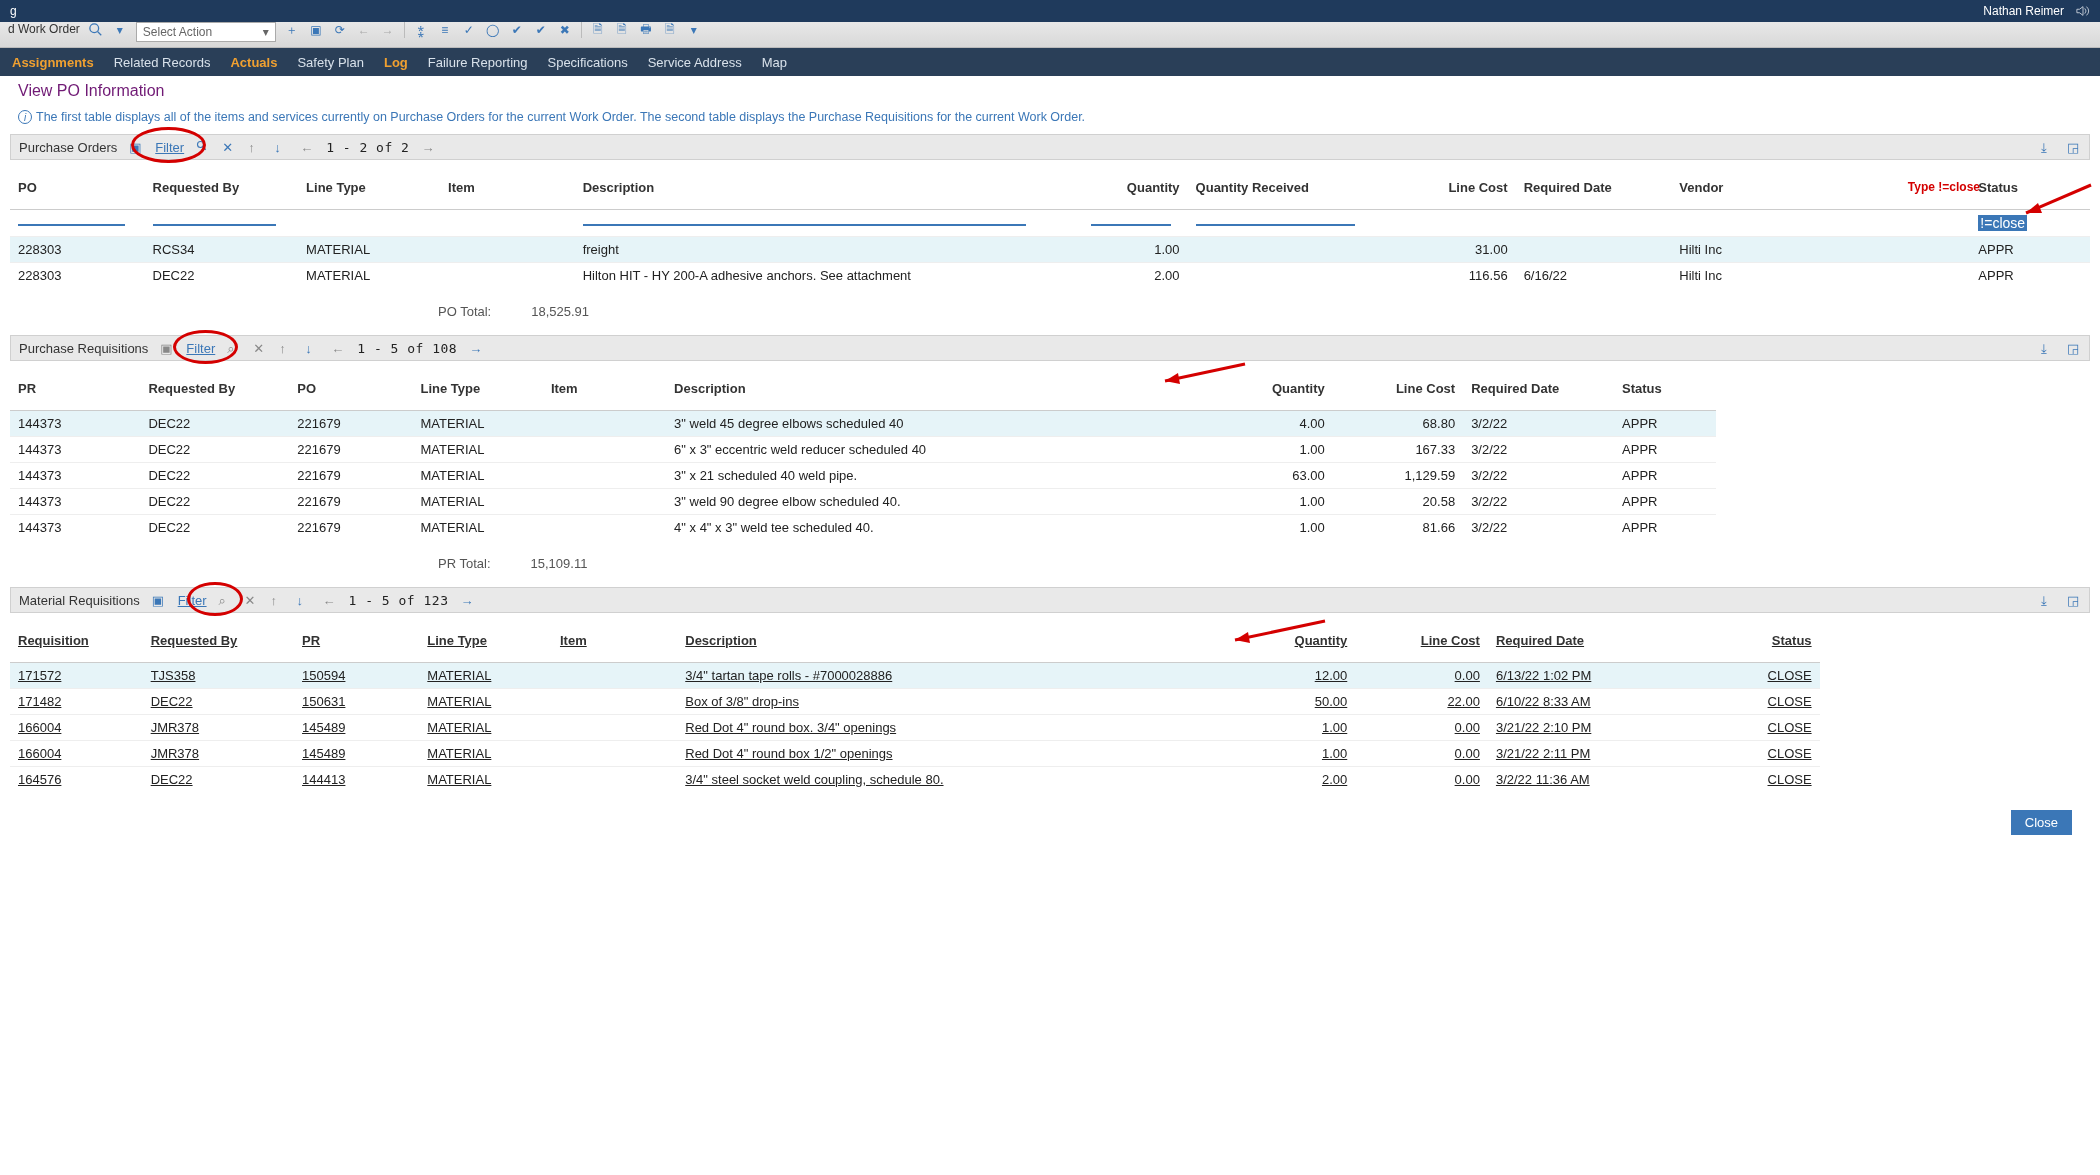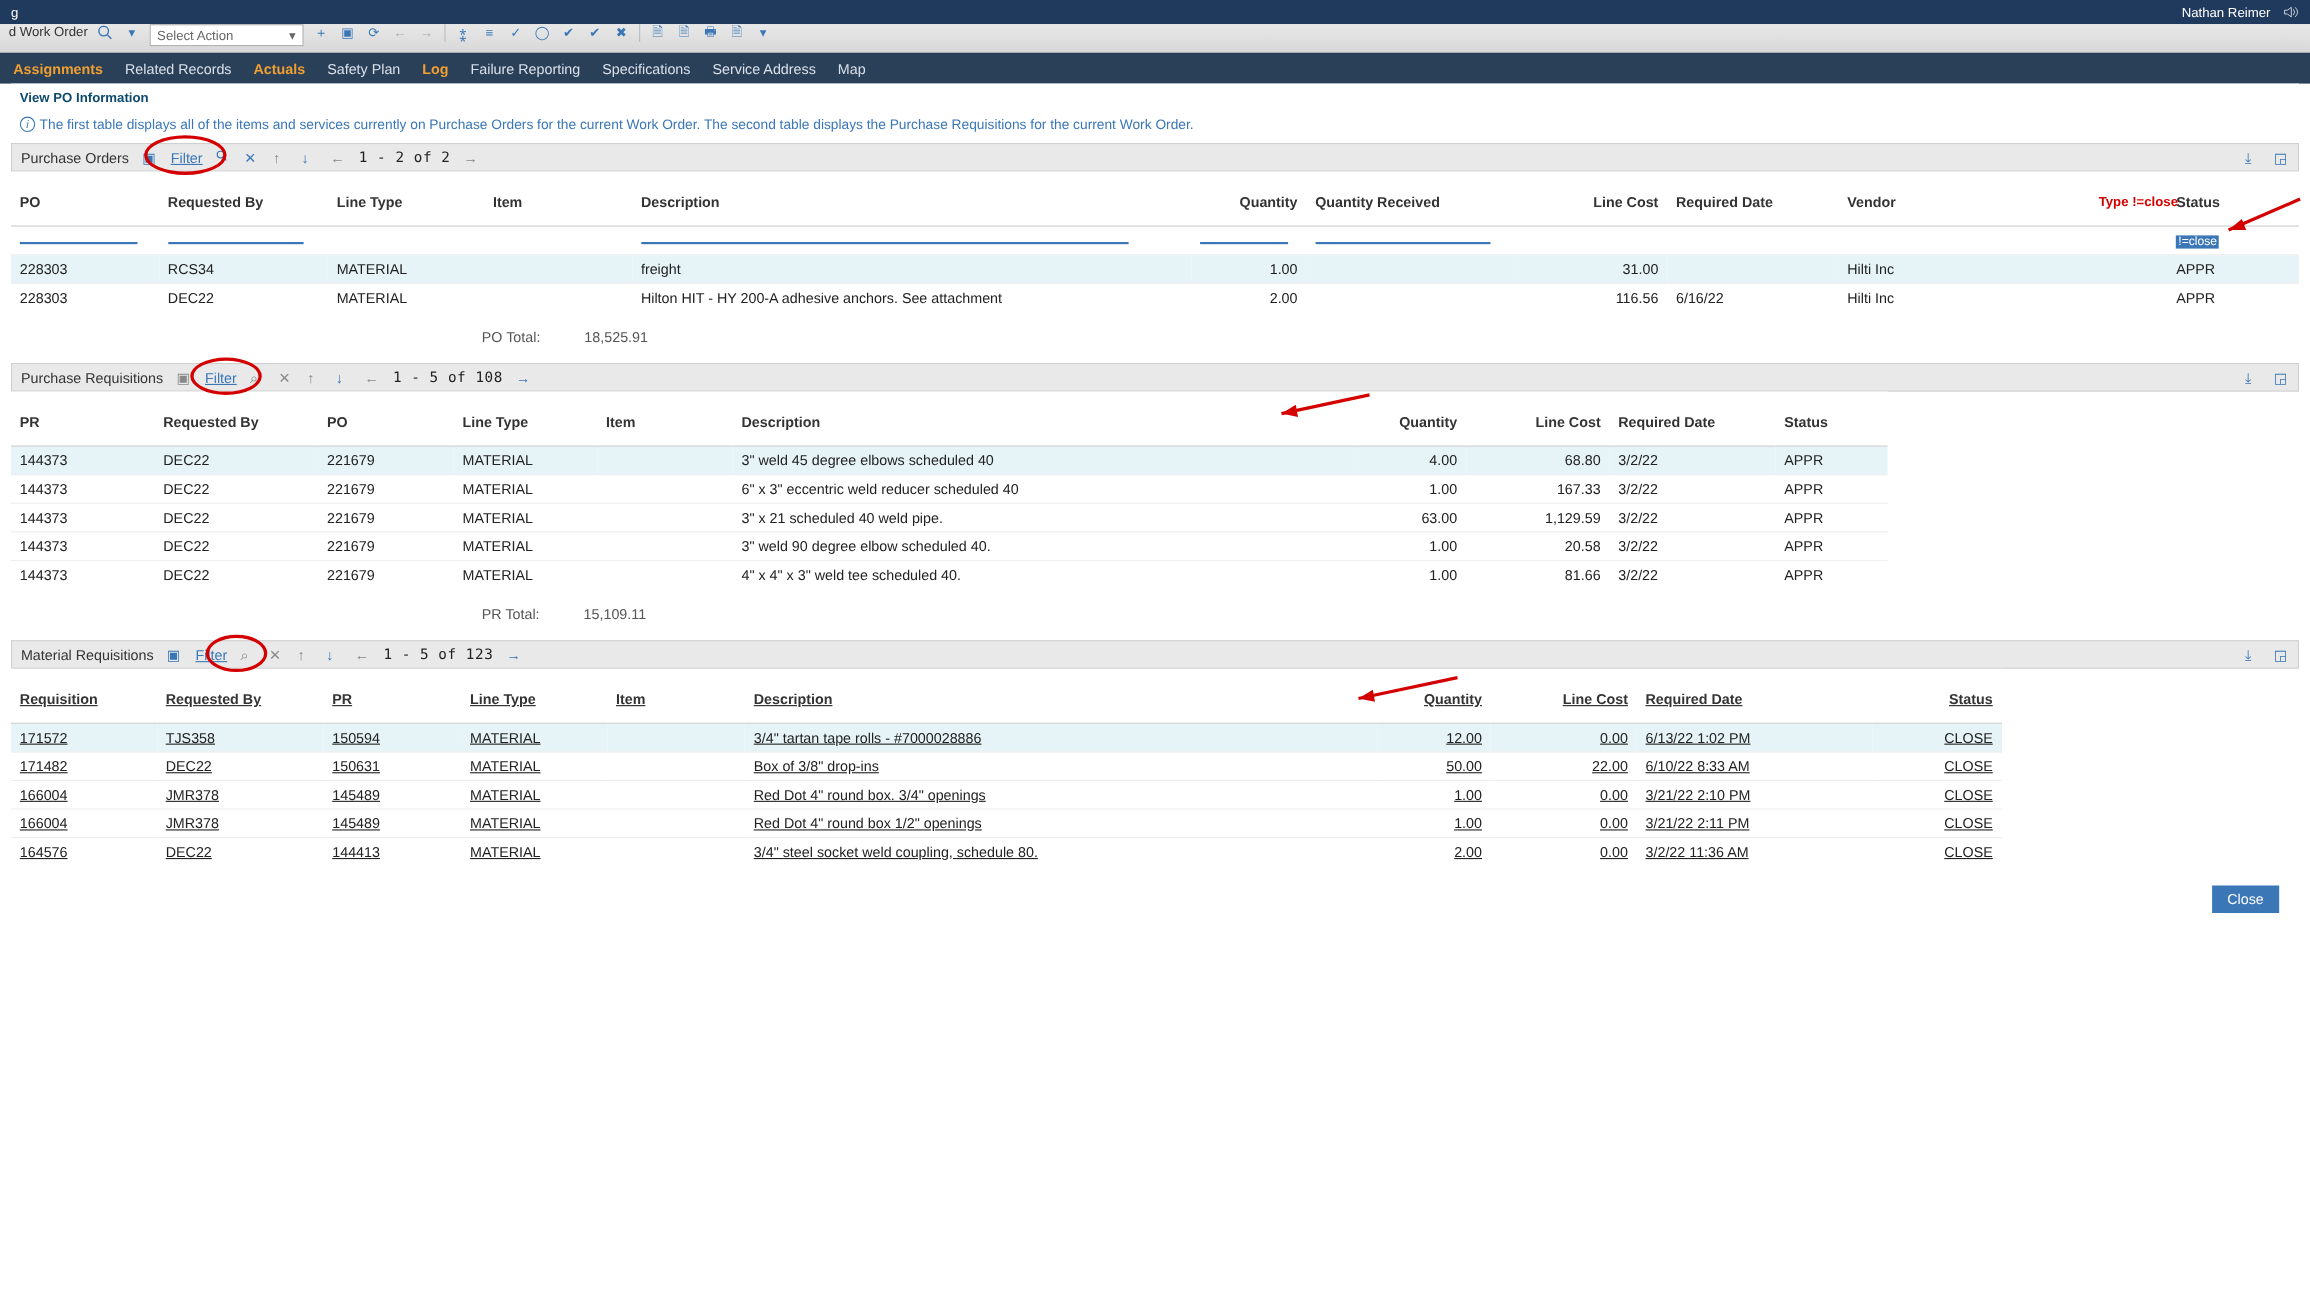--- a/index.html
+++ b/index.html
@@ -63,24 +63,24 @@
 }
 .tabbar .tab { color: #d8e1ea; cursor: pointer; }
 .tabbar .tab.active { color: #f0a030; font-weight: 600; }
 .dialog-wrap {
   position: relative;
   left: 10px;
   width: calc(100% - 20px);
   background: #fff;
 }
 .dialog-title {
-  font-size: 12px;
-  color: #0c4a6e;
+  font-size: 16px;
+  color: #701a75;
   padding: 6px 8px;
-  font-weight: 700;
+  font-weight: 400;
 }
 .info-line {
   color: #3b77b7;
   font-size: 12.5px;
   padding: 4px 8px 10px;
   display: flex;
   align-items: center;
   gap: 4px;
 }
 .info-line .i-ico {
@@ -136,21 +136,21 @@
 }
 table.grid th.num, table.grid td.num { text-align: right; }
 table.grid td {
   padding: 5px 8px;
   border-top: 1px solid #eee;
 }
 table.grid tr.row0 { background: #e6f4f8; }
 .filter-row td { padding: 2px 8px 6px; border-top: none; }
 .filter-row .filt-box { height:6px; border-bottom:2px solid #3b77b7; width: 90%; }
 .filter-val {
-  color:#fff; background:#3b77b7; font-size:11px; padding:0px 2px;
+  color:#fff; background:#3b77b7; font-size:14px; padding:0px 2px;
 }
 .total-line {
   display:flex; gap:40px; padding:16px 8px;
   color:#555;
 }
 .total-line .lbl { margin-left: 420px; }
 .close-btn {
   background:#3b77b7; color:#fff; border:none; padding:5px 14px;
   font-size:13px; cursor:pointer;
 }

